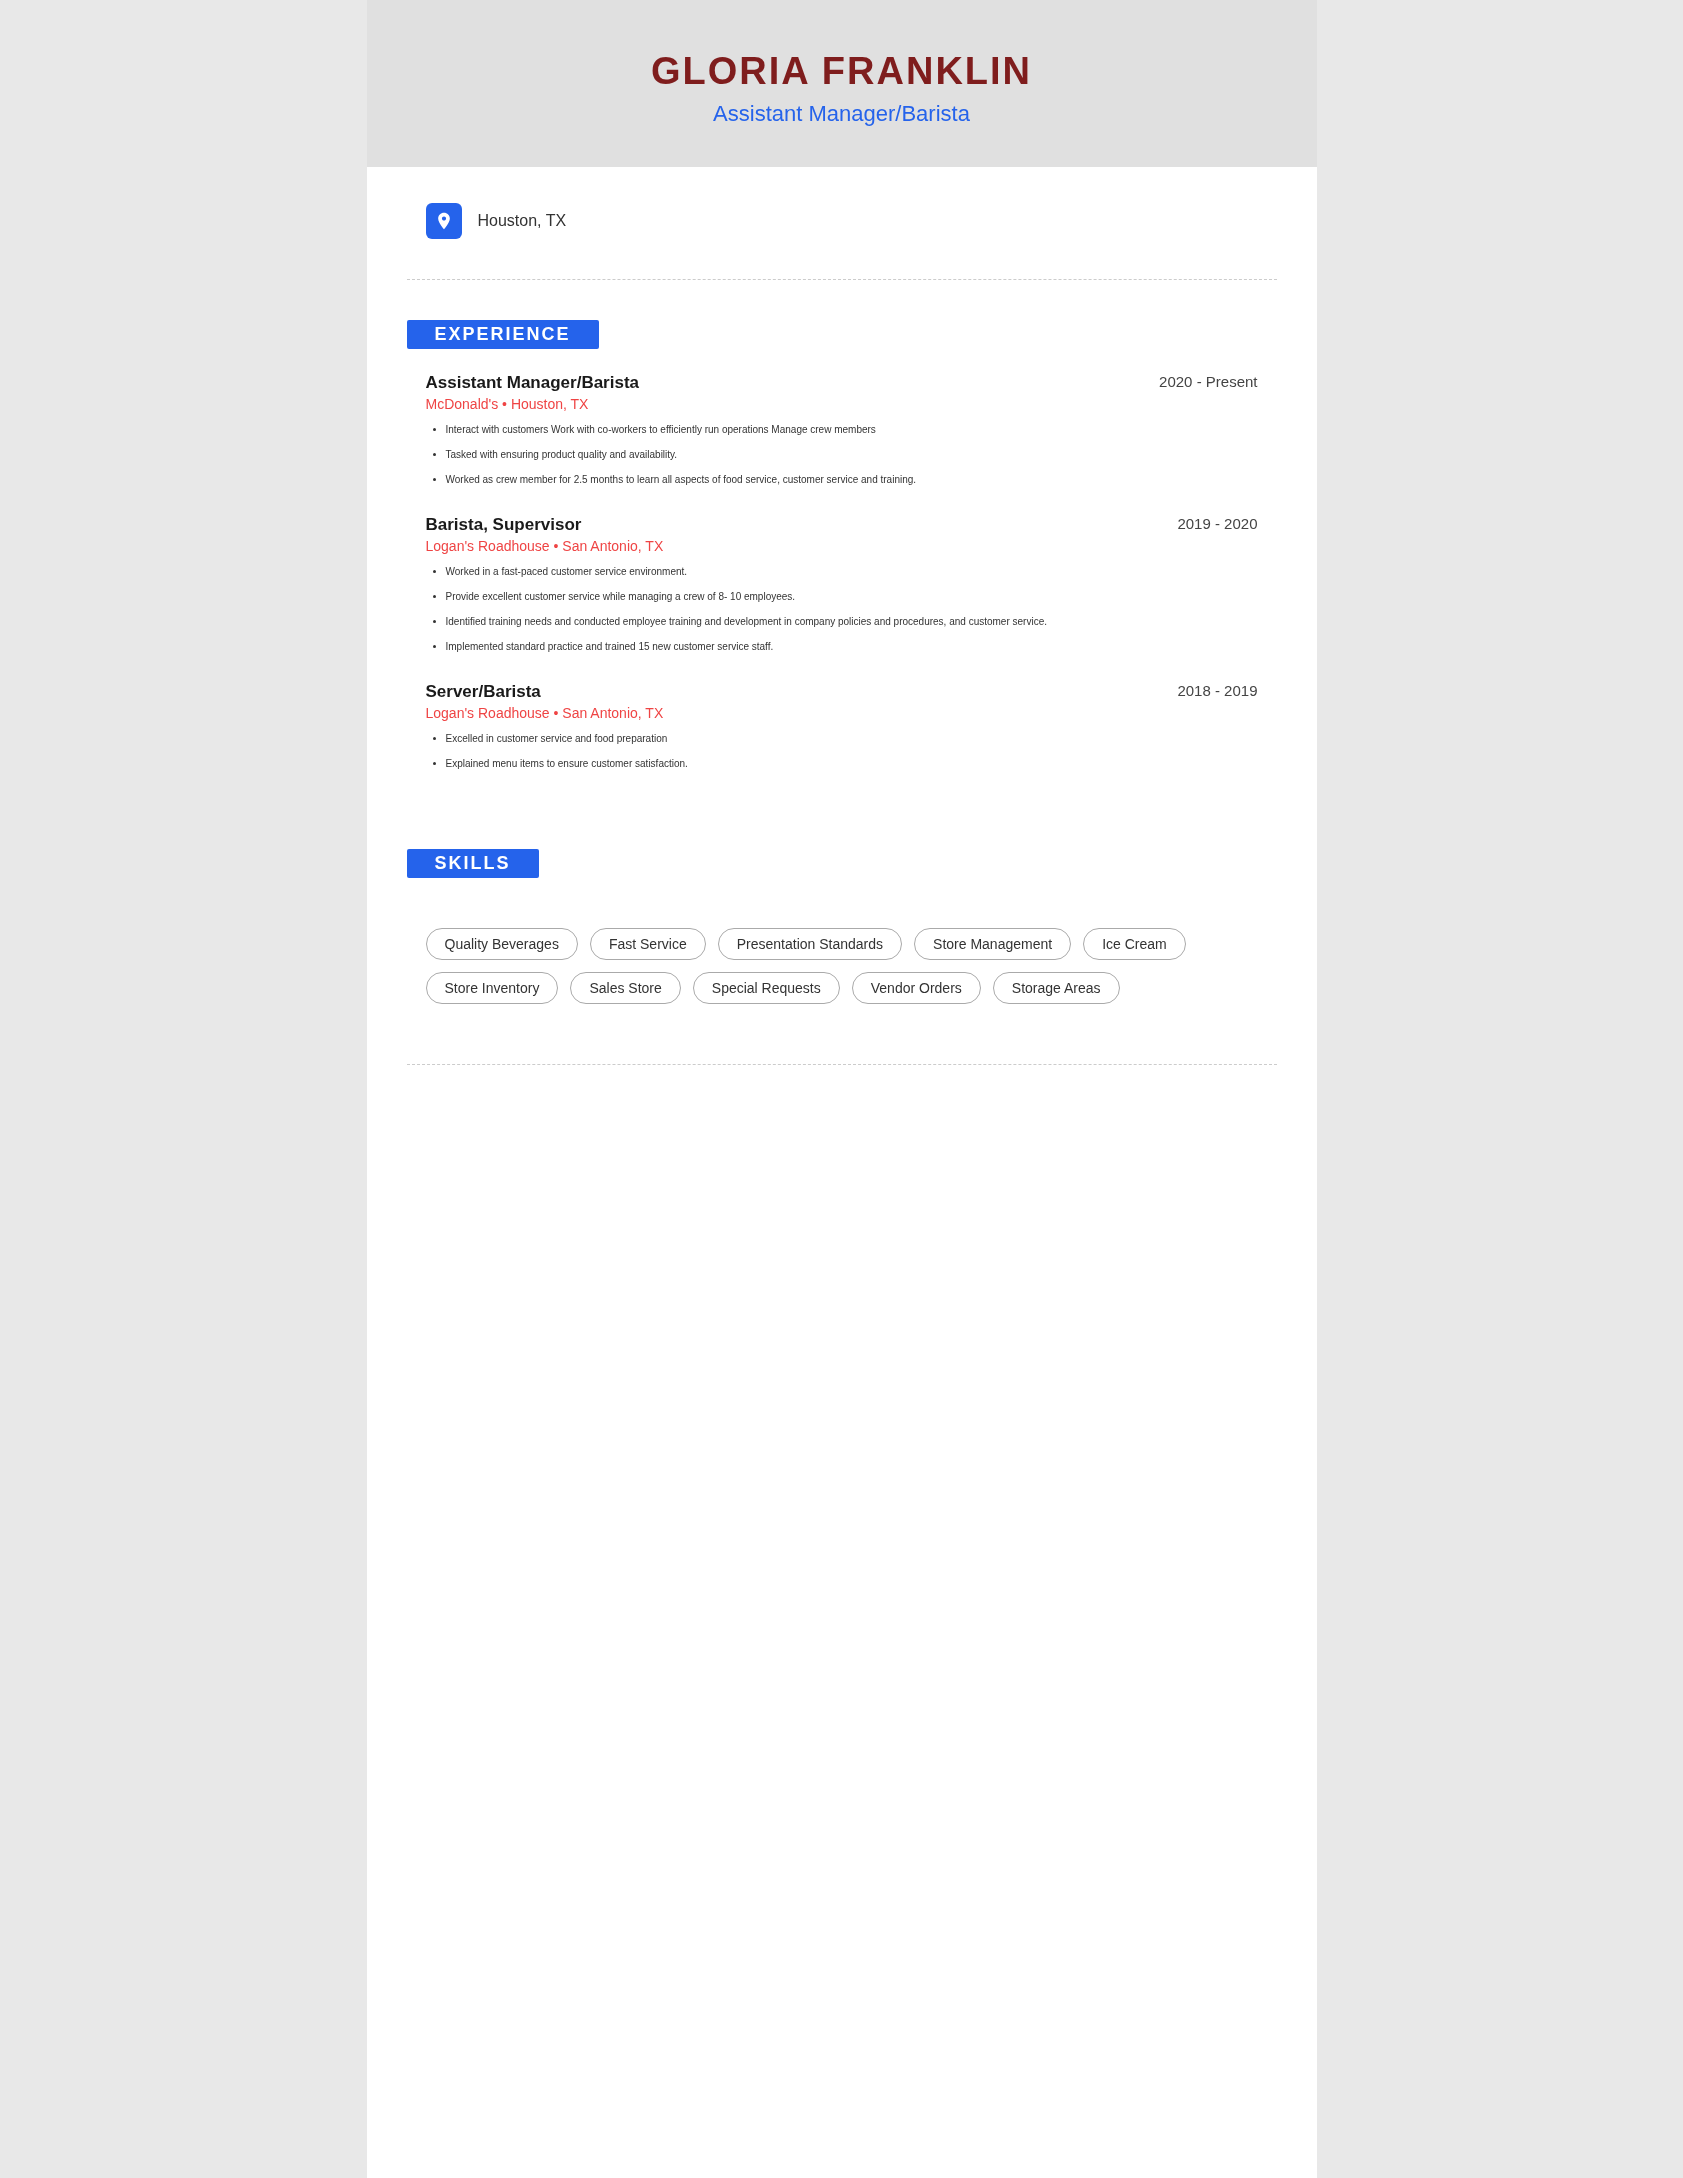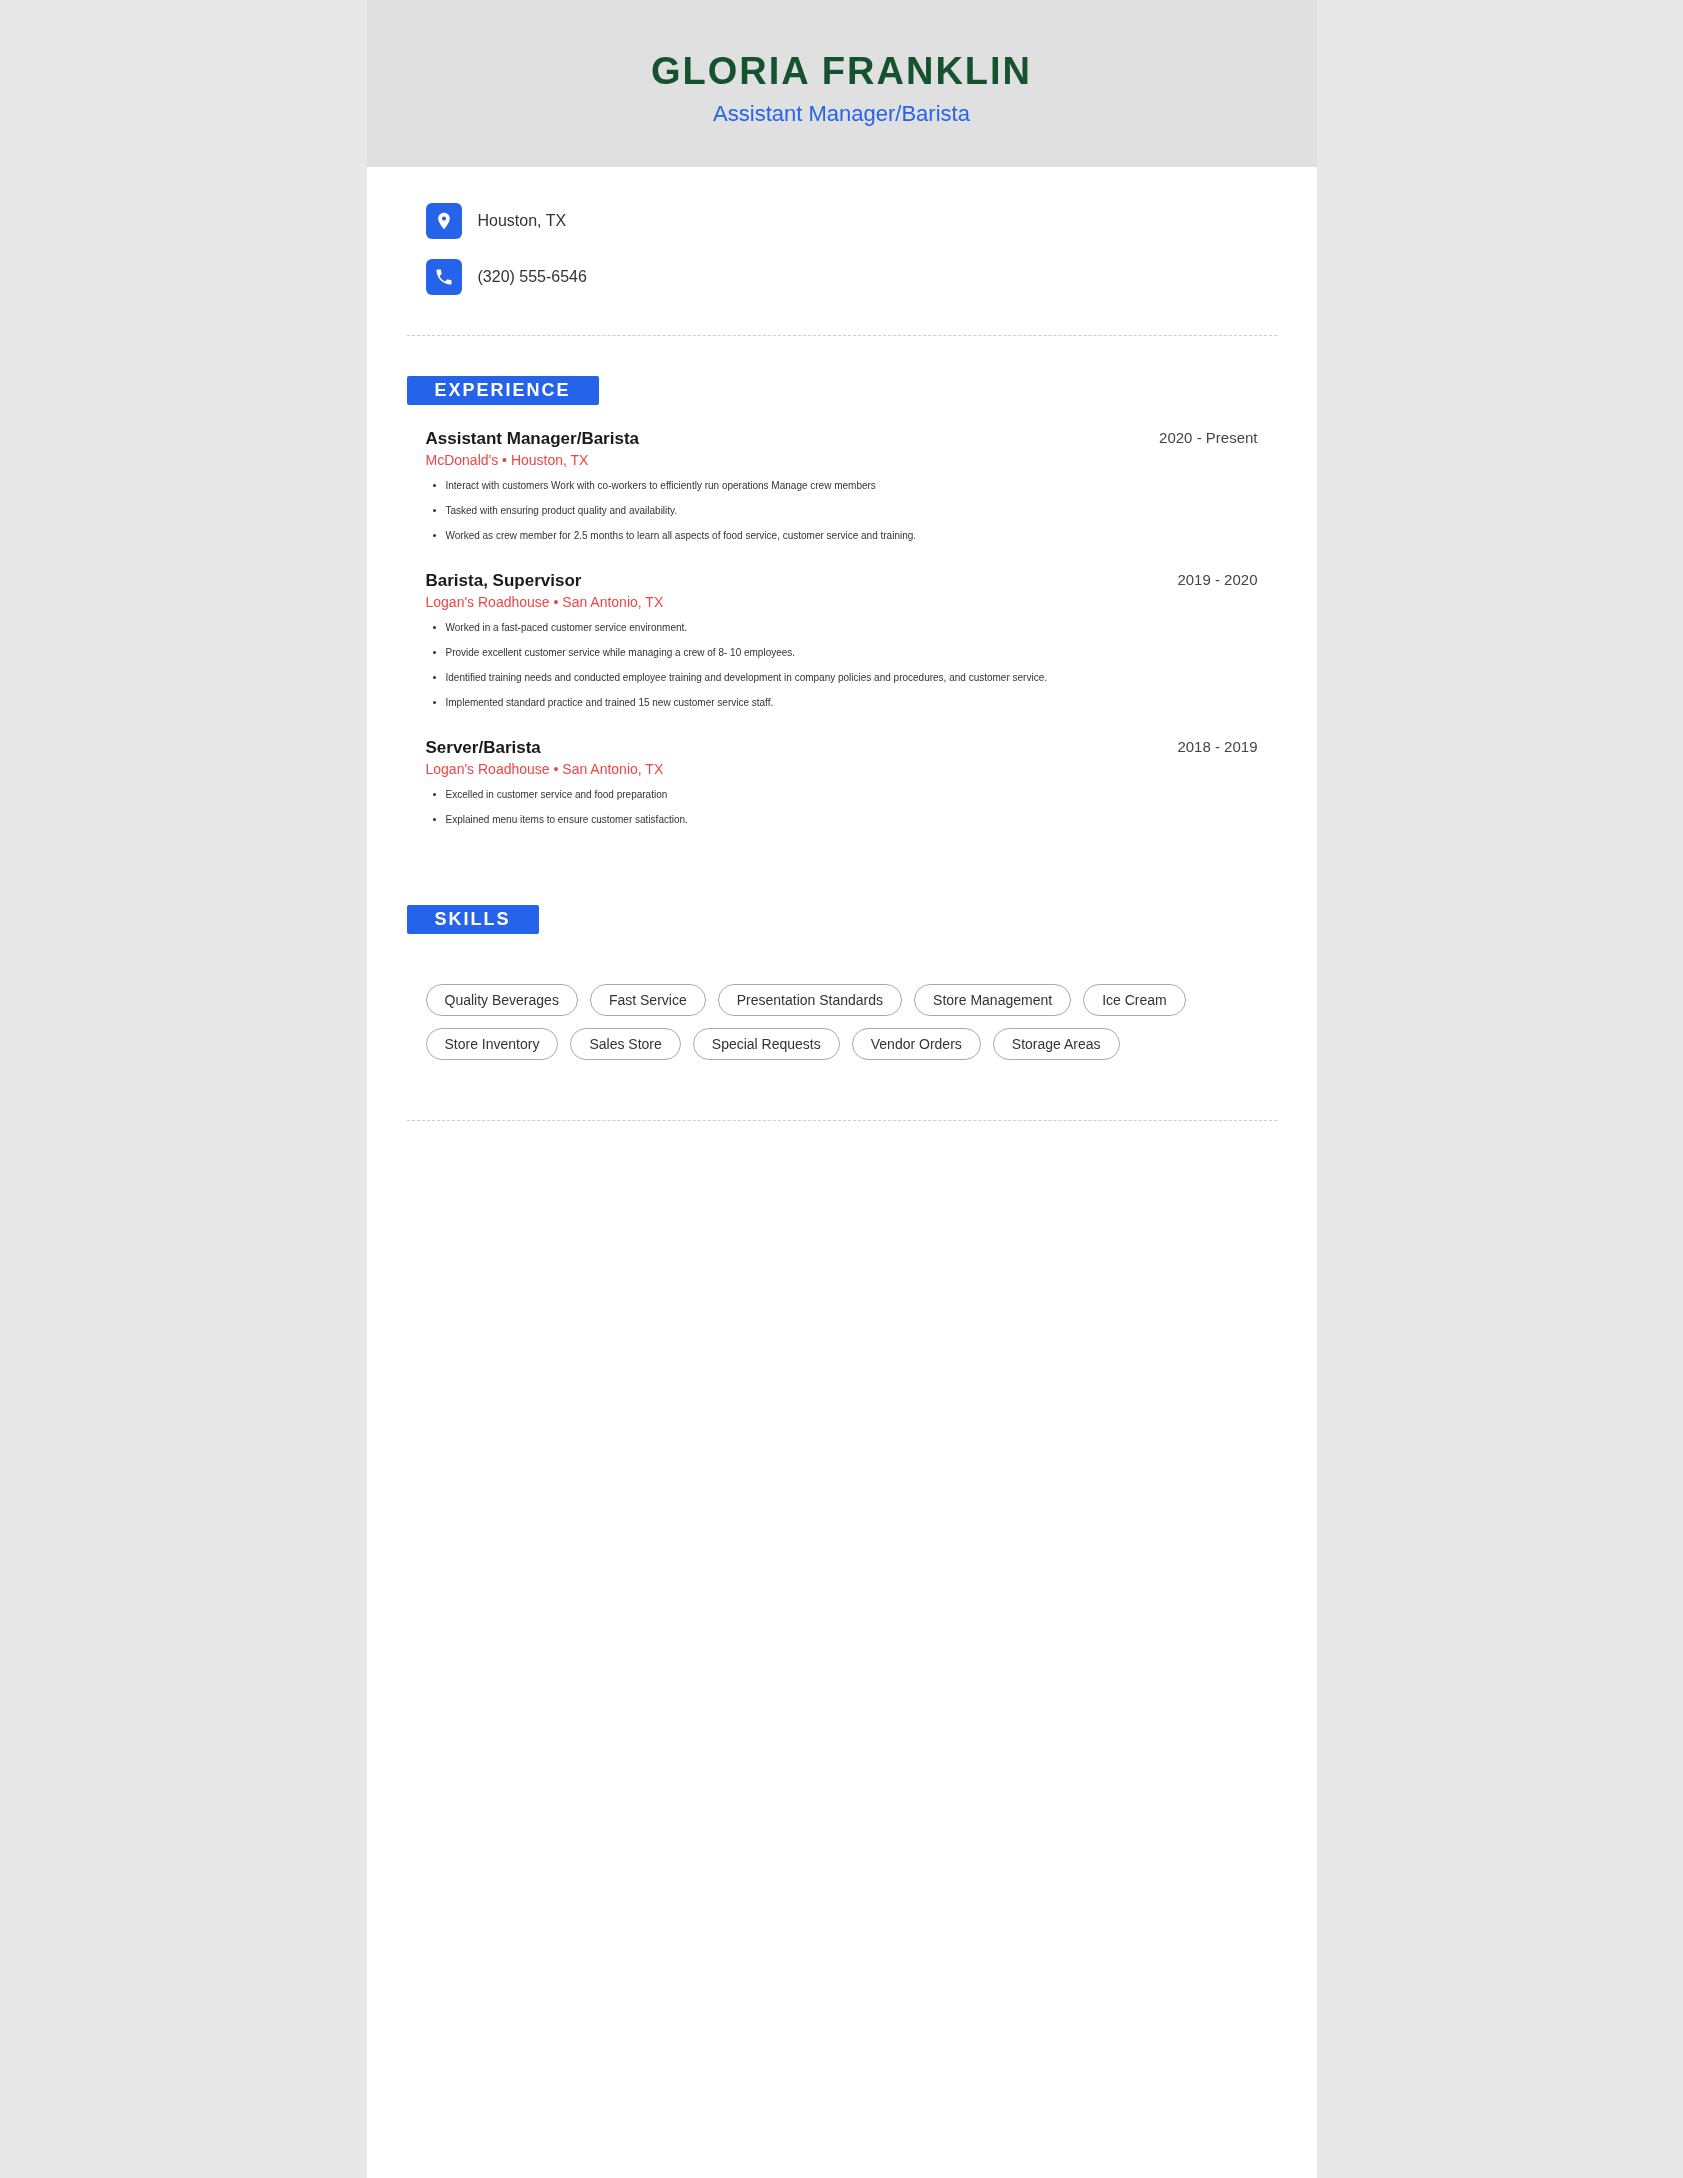--- a/index.html
+++ b/index.html
@@ -25,21 +25,21 @@
     
     .header {
       background: #e0e0e0;
       padding: 50px 59px 40px 59px;
       text-align: center;
     }
 
     .header-name {
       font-size: 38px;
       font-weight: 900;
-      color: #14532d;
+      color: #7f1d1d;
       letter-spacing: 2px;
       text-transform: uppercase;
     }
 
     .header-title {
       font-size: 22px;
       color: #2563eb;
       font-weight: 400;
       margin-top: 8px;
     }
@@ -187,28 +187,20 @@
 
   <div class="contact-section">
     <div class="contact-item">
       <div class="contact-icon">
         <svg viewBox="0 0 24 24" xmlns="http://www.w3.org/2000/svg">
           <path d="M12 2C8.13 2 5 5.13 5 9c0 5.25 7 13 7 13s7-7.75 7-13c0-3.87-3.13-7-7-7zm0 9.5c-1.38 0-2.5-1.12-2.5-2.5s1.12-2.5 2.5-2.5 2.5 1.12 2.5 2.5-1.12 2.5-2.5 2.5z"></path>
         </svg>
       </div>
       <span class="contact-text">Houston, TX</span>
     </div>
-    <div class="contact-item">
-      <div class="contact-icon">
-        <svg viewBox="0 0 24 24" xmlns="http://www.w3.org/2000/svg">
-          <path d="M6.62 10.79c1.44 2.83 3.76 5.14 6.59 6.59l2.2-2.2c.27-.27.67-.36 1.02-.24 1.12.37 2.33.57 3.57.57.55 0 1 .45 1 1V20c0 .55-.45 1-1 1-9.39 0-17-7.61-17-17 0-.55.45-1 1-1h3.5c.55 0 1 .45 1 1 0 1.25.2 2.45.57 3.57.11.35.03.74-.25 1.02l-2.2 2.2z"></path>
-        </svg>
-      </div>
-      <span class="contact-text">(320) 555-6546</span>
-    </div>
   </div>
 
   <hr class="divider">
 
   <div>
     <div class="section-header">EXPERIENCE</div>
 
     <div class="experience-section">
 
       <div class="job-entry">

